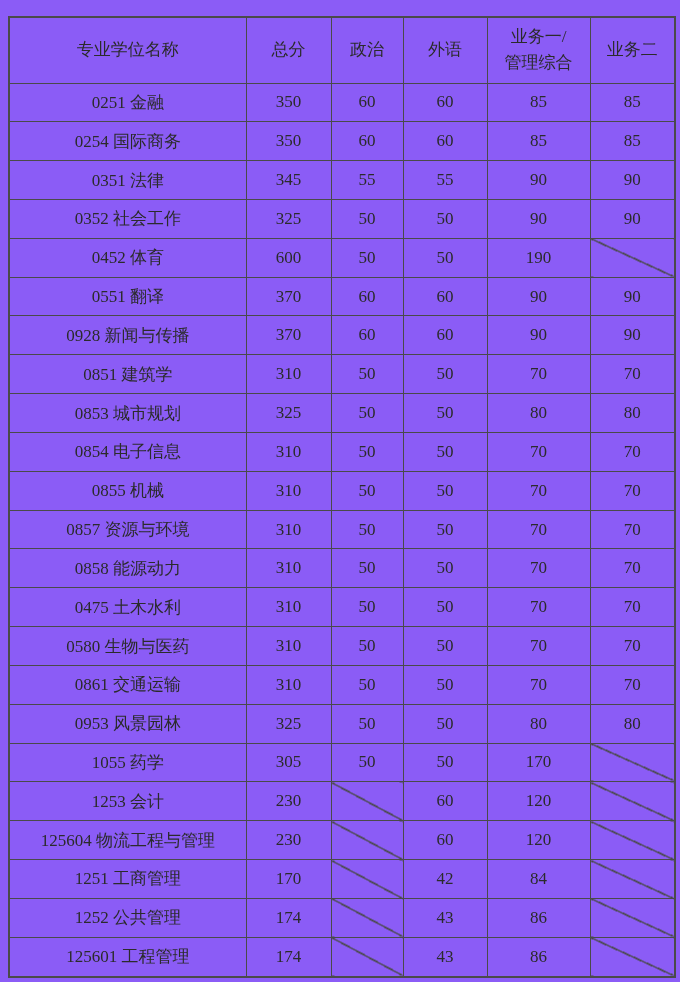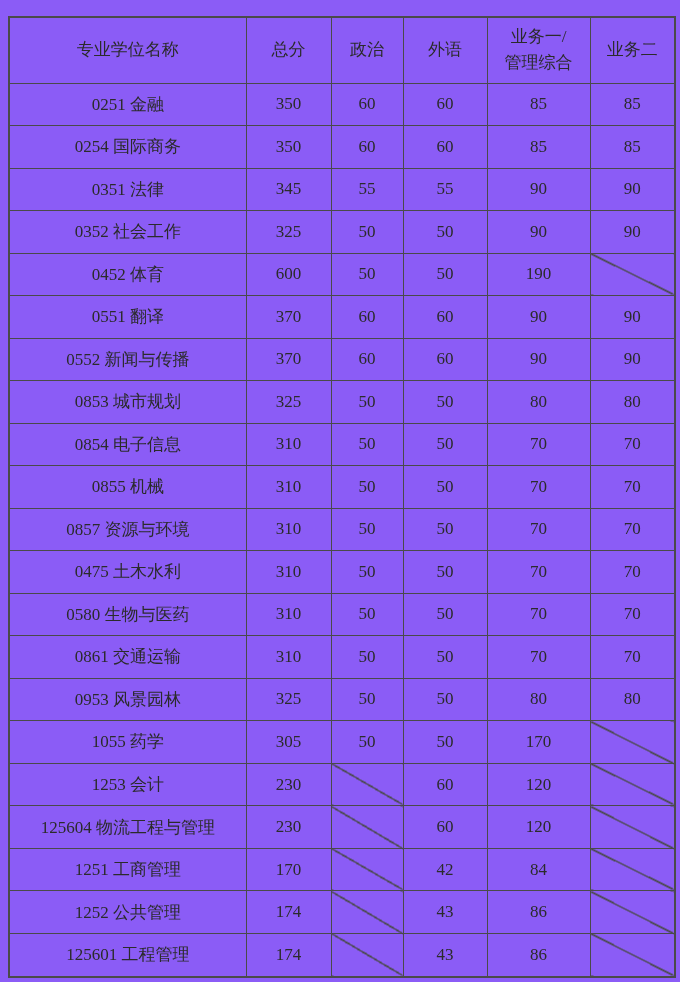--- a/index.html
+++ b/index.html
@@ -126,26 +126,34 @@
         </tr>
         <tr>
           <td class="name-col">0551 翻译</td>
           <td>370</td>
           <td>60</td>
           <td>60</td>
           <td>90</td>
           <td>90</td>
         </tr>
         <tr>
-          <td class="name-col">0552 新闻与传播</td>
+          <td class="name-col">0928 新闻与传播</td>
           <td>370</td>
           <td>60</td>
           <td>60</td>
           <td>90</td>
           <td>90</td>
+        </tr>
+        <tr>
+          <td class="name-col">0851 建筑学</td>
+          <td>310</td>
+          <td>50</td>
+          <td>50</td>
+          <td>70</td>
+          <td>70</td>
         </tr>
         <tr>
           <td class="name-col">0853 城市规划</td>
           <td>325</td>
           <td>50</td>
           <td>50</td>
           <td>80</td>
           <td>80</td>
         </tr>
         <tr>
@@ -159,20 +167,28 @@
         <tr>
           <td class="name-col">0855 机械</td>
           <td>310</td>
           <td>50</td>
           <td>50</td>
           <td>70</td>
           <td>70</td>
         </tr>
         <tr>
           <td class="name-col">0857 资源与环境</td>
+          <td>310</td>
+          <td>50</td>
+          <td>50</td>
+          <td>70</td>
+          <td>70</td>
+        </tr>
+        <tr>
+          <td class="name-col">0858 能源动力</td>
           <td>310</td>
           <td>50</td>
           <td>50</td>
           <td>70</td>
           <td>70</td>
         </tr>
         <tr>
           <td class="name-col">0475 土木水利</td>
           <td>310</td>
           <td>50</td>

